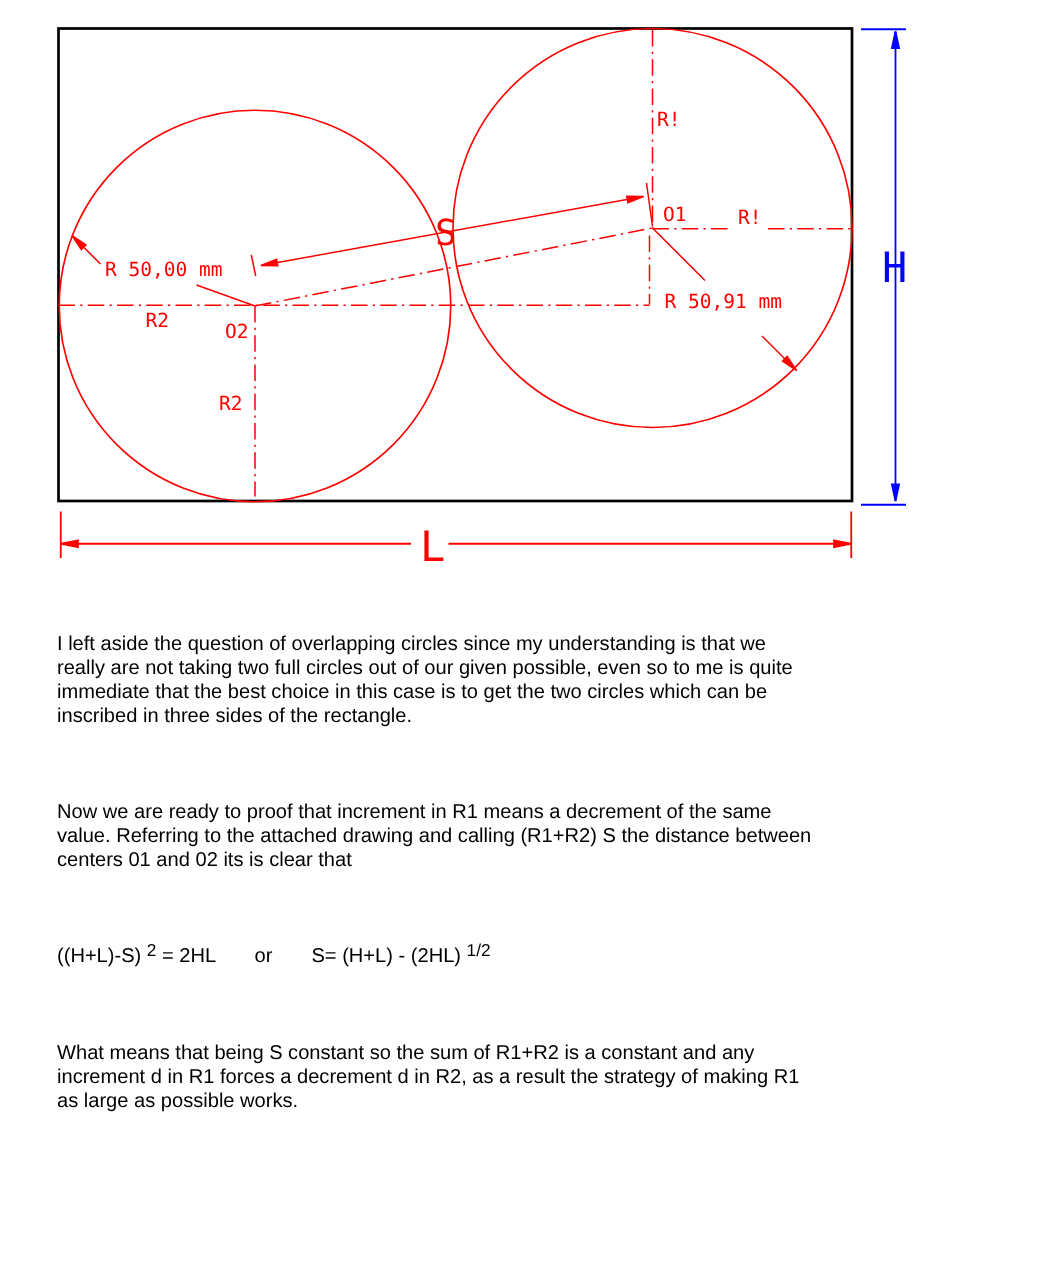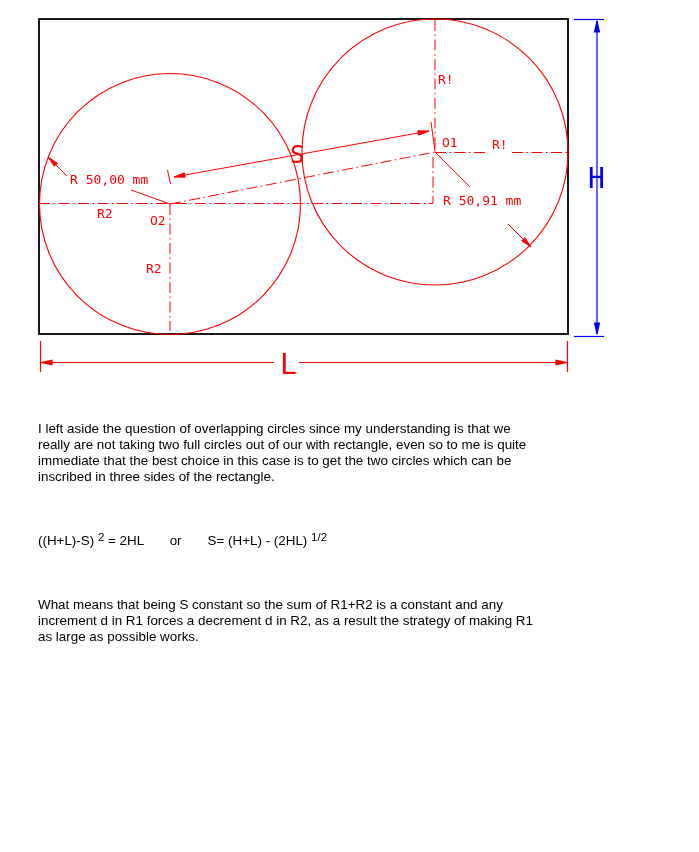--- a/index.html
+++ b/index.html
@@ -81,23 +81,26 @@
       <text x="492" y="149">R!</text>
       <text x="443" y="205">R 50,91 mm</text>
       <text x="290" y="163" font-size="24">S</text>
       <text x="588" y="188" font-size="28" fill="#0000ff">H</text>
       <text x="280" y="374" font-size="28">L</text>
     </g>
   </svg>
 
   <div class="post">
     <p>I left aside the question of overlapping circles since my understanding is that we
-really are not taking two full circles out of our with rectangle, even so to me is quite
+really are not taking two full circles out of our given possible, even so to me is quite
 immediate that the best choice in this case is to get the two circles which can be
 inscribed in three sides of the rectangle.</p>
+    <p>Now we are ready to proof that increment in R1 means a decrement of the same
+value. Referring to the attached drawing and calling (R1+R2) S the distance between
+centers 01 and 02 its is clear that</p>
     <p><span>((H+L)-S) </span><span class="sup">2</span><span> = 2HL       or       S= (H+L) - (2HL) </span><span class="sup">1/2</span></p>
     <p>What means that being S constant so the sum of R1+R2 is a constant and any
 increment d in R1 forces a decrement d in R2, as a result the strategy of making R1
 as large as possible works.</p>
     
     
     
   </div>
 
 </div>

